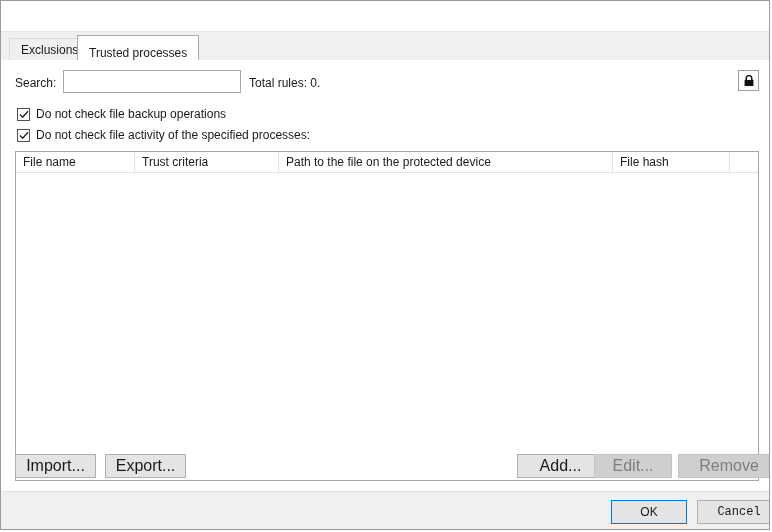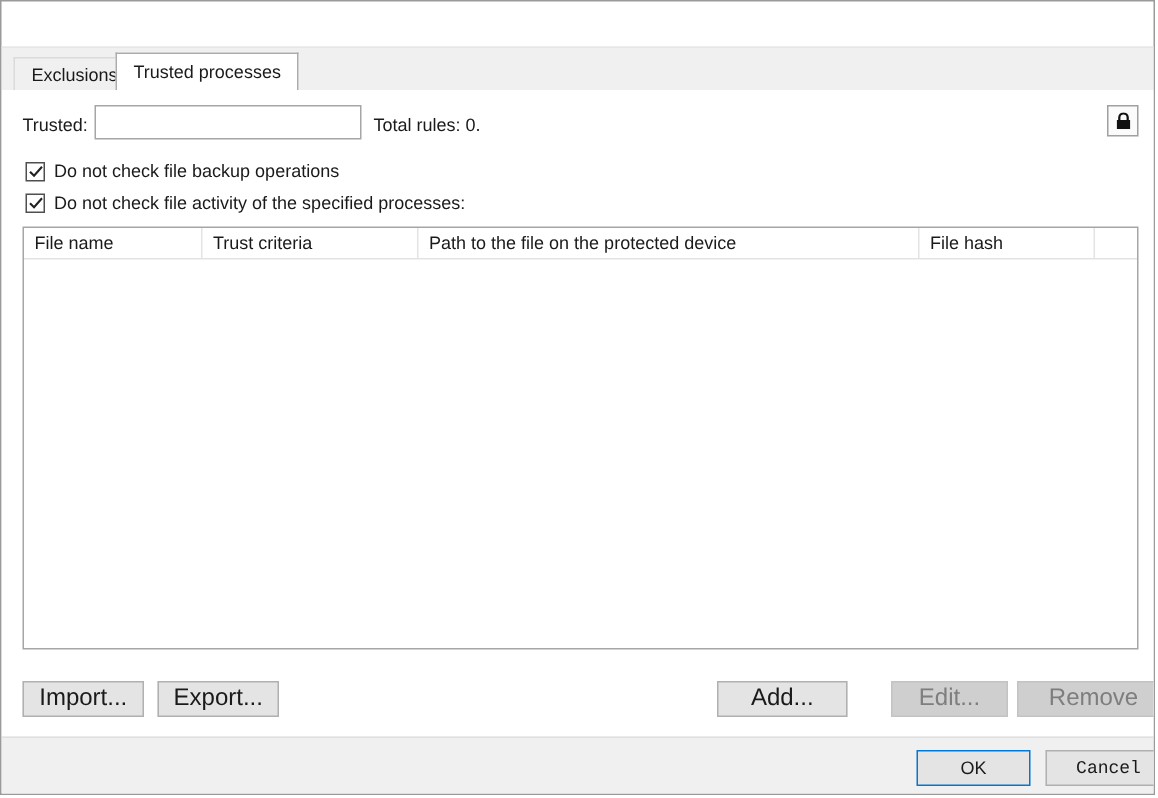--- a/index.html
+++ b/index.html
@@ -60,20 +60,21 @@
   .tab.inactive {
     left: 8px; height: 22px;
     background: #f0f0f0;
     border: 1px solid #dadada; border-bottom: none;
   }
   .tab.active {
     left: 76px; height: 25px;
     background: #ffffff;
     border: 1px solid #ababab; border-bottom: none;
     z-index: 2;
+    align-items: flex-end;
   }
 
   
   .content {
     position: absolute; left: 0; top: 59px; width: 770px; height: 431px;
     background: #ffffff;
   }
   .search-label { position: absolute; left: 14px; top: 16px; }
   .search-input {
     position: absolute; left: 62px; top: 10px; width: 178px; height: 23px;
@@ -94,21 +95,21 @@
   .checkbox {
     width: 13px; height: 13px; background: #ffffff;
     border: 1px solid #4f4f4f;
     display: flex; align-items: center; justify-content: center;
     flex: none;
   }
   .check-label { margin-left: 6px; white-space: nowrap; }
 
   
   .rules-table {
-    position: absolute; left: 14px; top: 91px; width: 744px; height: 282px;
+    position: absolute; left: 14px; top: 91px; width: 744px; height: 330px;
     border: 1px solid #a6a6a6; background: #ffffff;
   }
   .table-header { display: flex; height: 21px; border-bottom: 1px solid #e3e3e3; }
   .th {
     display: flex; align-items: center;
     padding-left: 7px;
     border-right: 1px solid #e3e3e3;
     font-size: 12px; color: #1a1a1a;
     white-space: nowrap; overflow: hidden;
   }
@@ -119,21 +120,21 @@
   
   .btn {
     position: absolute; height: 24px;
     background: #e4e4e4; border: 1px solid #b0b0b0;
     font-family: "Liberation Sans", sans-serif; font-size: 16px; color: #1a1a1a;
     display: flex; align-items: center; justify-content: center;
   }
   .btn.disabled { background: #cfcfcf; border-color: #c3c3c3; color: #7e7e7e; }
   .btn-import { left: 14px;  top: 394px; width: 81px; }
   .btn-export { left: 104px; top: 394px; width: 81px; }
-  .btn-add    { left: 477px; top: 394px; width: 87px; }
+  .btn-add    { left: 516px; top: 394px; width: 87px; }
   .btn-edit   { left: 593px; top: 394px; width: 78px; }
   .btn-remove { left: 677px; top: 394px; width: 102px; }
 
   
   .footer {
     position: absolute; left: 0; top: 490px; width: 770px; height: 40px;
     background: #f0f0f0; border-top: 1px solid #dfdfdf;
   }
   .btn-ok {
     position: absolute; left: 610px; top: 8px; width: 76px; height: 24px;
@@ -156,21 +157,21 @@
     <div class="tab inactive">
       <span>Exclusions</span>
     </div>
     <div class="tab active">
       <span>Trusted processes</span>
     </div>
   </div>
 
   <div class="content">
 
-    <span class="search-label">Trusted:</span>
+    <span class="search-label">Search:</span>
     <input class="search-input" type="text" value="" style="">
     <span class="total-rules">Total rules: 0.</span>
 
     <div class="lock-btn">
       <svg width="12" height="12" viewBox="0 0 12 12">
         <path d="M3.2 5 V3.4 a2.8 2.8 0 0 1 5.6 0 V5" fill="none" stroke="#111" stroke-width="1.5"></path>
         <rect x="1.6" y="5" width="8.8" height="6" fill="#111"></rect>
       </svg>
     </div>
 

